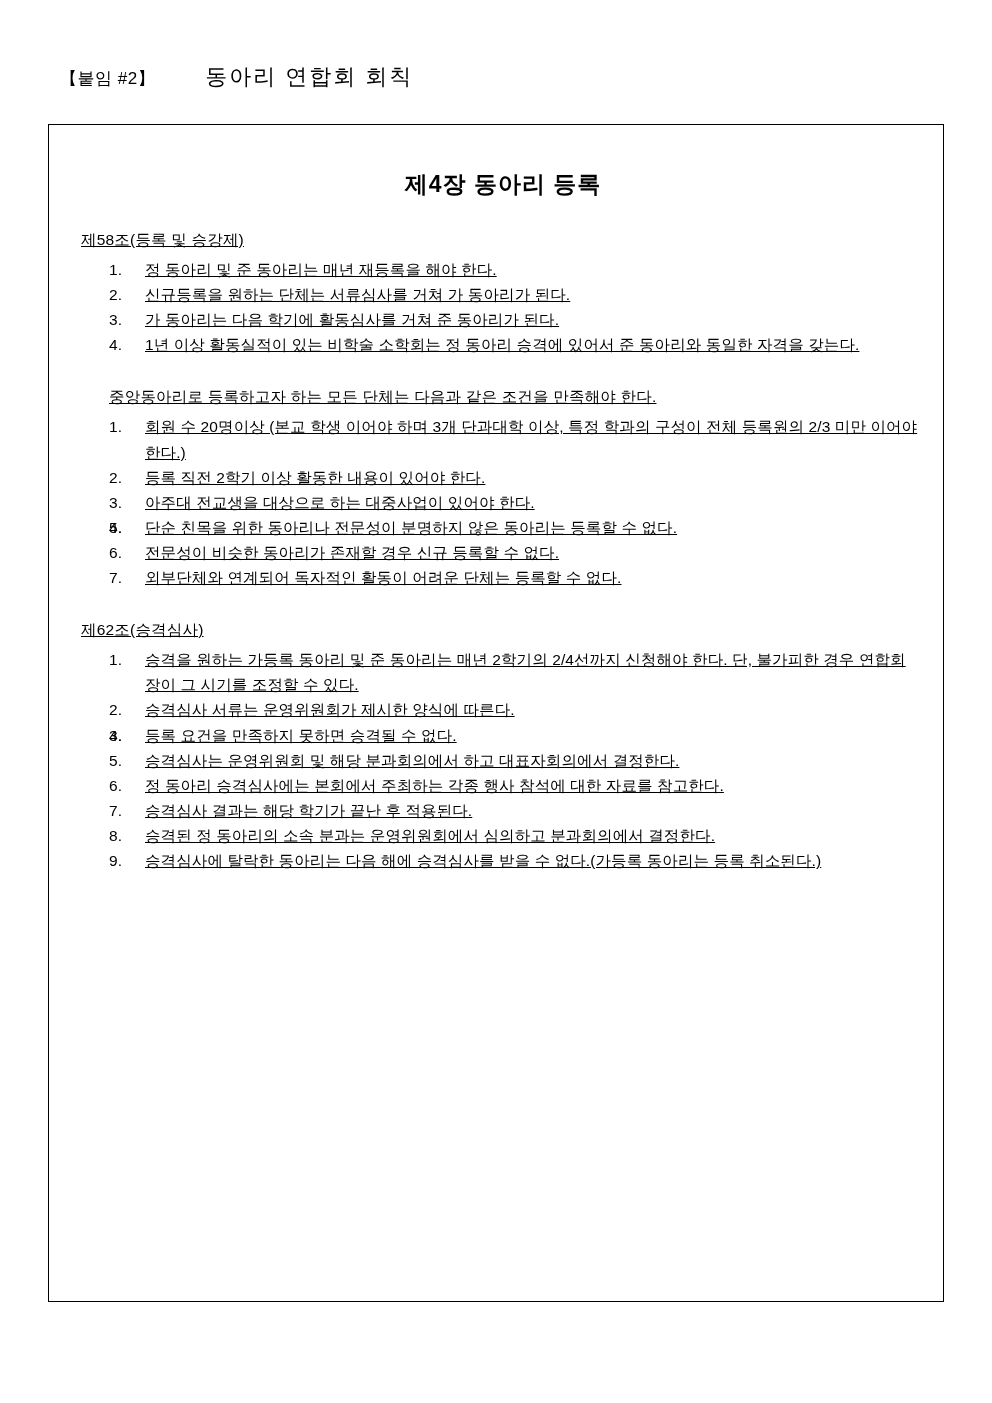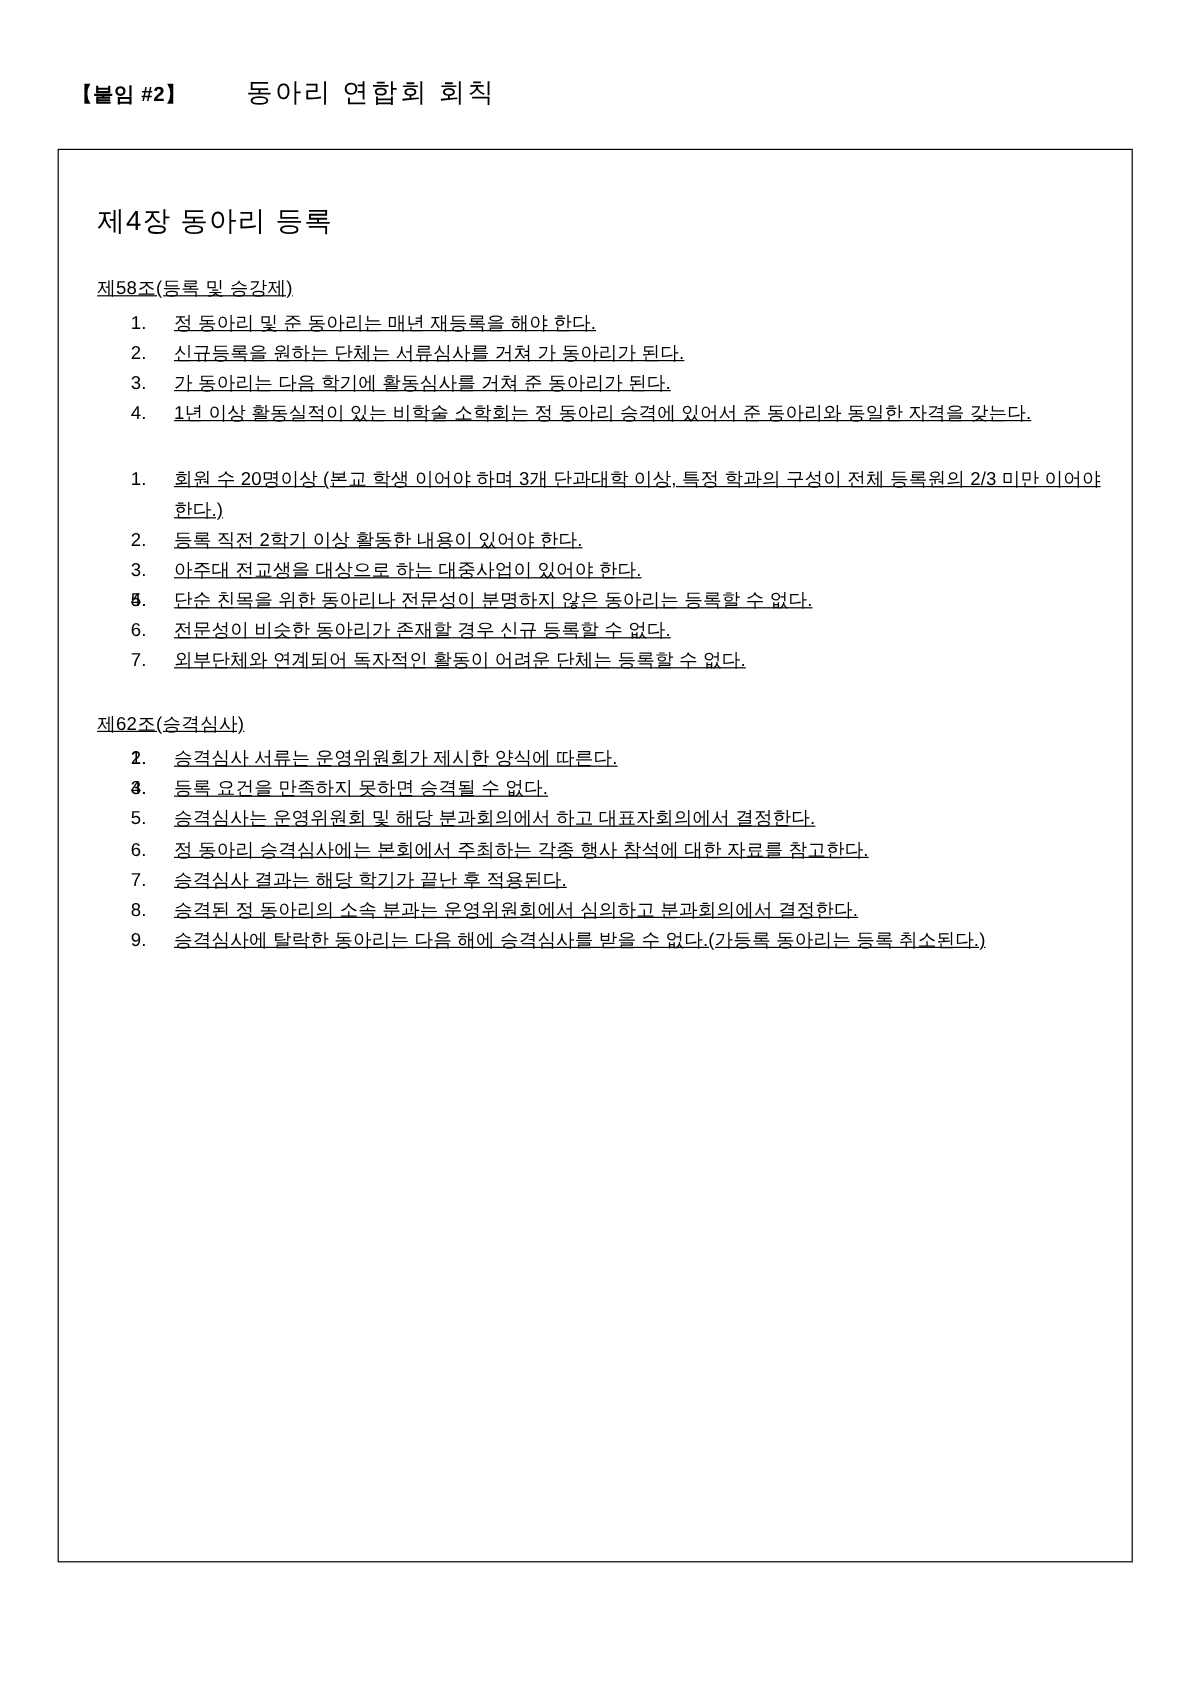--- a/index.html
+++ b/index.html
@@ -24,21 +24,21 @@
   .header {
     position: absolute;
     top: 62px;
     left: 60px;
     right: 60px;
     display: flex;
     align-items: baseline;
   }
   .header-tag {
     font-size: 17px;
-    font-weight: bold;
+    font-weight: normal;
     letter-spacing: 0.5px;
     white-space: nowrap;
   }
   .header-title {
     font-size: 22px;
     font-weight: normal;
     letter-spacing: 2px;
     margin-left: 50px;
     white-space: nowrap;
   }
@@ -47,23 +47,24 @@
     top: 124px;
     left: 48px;
     width: 896px;
     height: 1178px;
     border: 1.5px solid #000000;
     box-sizing: border-box;
     padding: 30px 18px 20px 18px;
   }
   .chapter-title {
     font-size: 23px;
-    font-weight: normal;
+    font-weight: bold;
     letter-spacing: 1px;
     margin: 14px 0 0 14px;
+    text-align: center;
   }
   .article {
     margin-top: 30px;
     text-decoration: underline;
   }
   .article-head {
     font-size: 15.5px;
     margin-left: 14px;
     letter-spacing: 0.2px;
   }
@@ -112,34 +113,35 @@
         <div class="article">
           <div class="article-head">제58조(등록 및 승강제)</div>
           <ol class="items">
             <li><span class="num">1.</span><span>정 동아리 및 준 동아리는 매년 재등록을 해야 한다.</span></li>
             <li><span class="num">2.</span><span>신규등록을 원하는 단체는 서류심사를 거쳐 가 동아리가 된다.</span></li>
             <li><span class="num">3.</span><span>가 동아리는 다음 학기에 활동심사를 거쳐 준 동아리가 된다.</span></li>
             <li><span class="num">4.</span><span>1년 이상 활동실적이 있는 비학술 소학회는 정 동아리 승격에 있어서 준 동아리와 동일한 자격을 갖는다.</span></li>
           </ol>
         </div>
         <div class="article">
+          <div class="article-lead">중앙동아리로 등록하고자 하는 모든 단체는 다음과 같은 조건을 만족해야 한다.</div>
           <ol class="items">
             <li><span class="num">1.</span><span>회원 수 20명이상 (본교 학생 이어야 하며 3개 단과대학 이상, 특정 학과의 구성이 전체 등록원의 2/3 미만 이어야 한다.)</span></li>
             <li><span class="num">2.</span><span>등록 직전 2학기 이상 활동한 내용이 있어야 한다.</span></li>
             <li><span class="num">3.</span><span>아주대 전교생을 대상으로 하는 대중사업이 있어야 한다.</span></li>
             <li><span class="num">4.</span></li>
             <li><span class="num">5.</span><span>단순 친목을 위한 동아리나 전문성이 분명하지 않은 동아리는 등록할 수 없다.</span></li>
             <li><span class="num">6.</span><span>전문성이 비슷한 동아리가 존재할 경우 신규 등록할 수 없다.</span></li>
             <li><span class="num">7.</span><span>외부단체와 연계되어 독자적인 활동이 어려운 단체는 등록할 수 없다.</span></li>
           </ol>
         </div>
         <div class="article">
           <div class="article-head">제62조(승격심사)</div>
           <ol class="items">
-            <li><span class="num">1.</span></li>
+            <li><span class="num">1.</span><span>승격을 원하는 가등록 동아리 및 준 동아리는 매년 2학기의 2/4선까지 신청해야 한다. 단, 불가피한 경우 연합회장이 그 시기를 조정할 수 있다.</span></li>
             <li><span class="num">2.</span><span>승격심사 서류는 운영위원회가 제시한 양식에 따른다.</span></li>
             <li><span class="num">3.</span></li>
             <li><span class="num">4.</span><span>등록 요건을 만족하지 못하면 승격될 수 없다.</span></li>
             <li><span class="num">5.</span><span>승격심사는 운영위원회 및 해당 분과회의에서 하고 대표자회의에서 결정한다.</span></li>
             <li><span class="num">6.</span><span>정 동아리 승격심사에는 본회에서 주최하는 각종 행사 참석에 대한 자료를 참고한다.</span></li>
             <li><span class="num">7.</span><span>승격심사 결과는 해당 학기가 끝난 후 적용된다.</span></li>
             <li><span class="num">8.</span><span>승격된 정 동아리의 소속 분과는 운영위원회에서 심의하고 분과회의에서 결정한다.</span></li>
             <li><span class="num">9.</span><span>승격심사에 탈락한 동아리는 다음 해에 승격심사를 받을 수 없다.(가등록 동아리는 등록 취소된다.)</span></li>
           </ol>
         </div>

